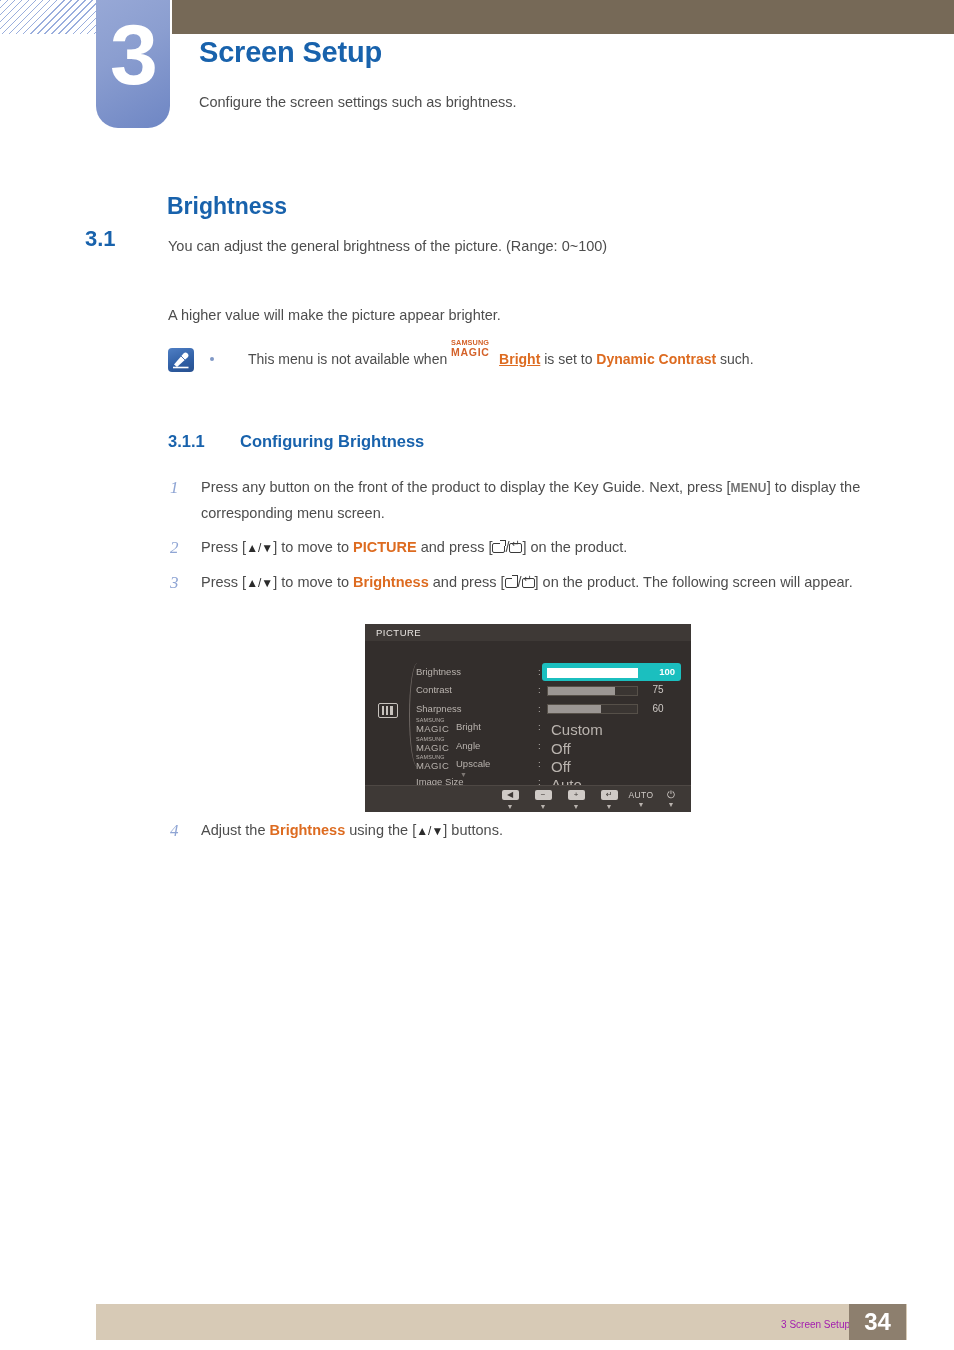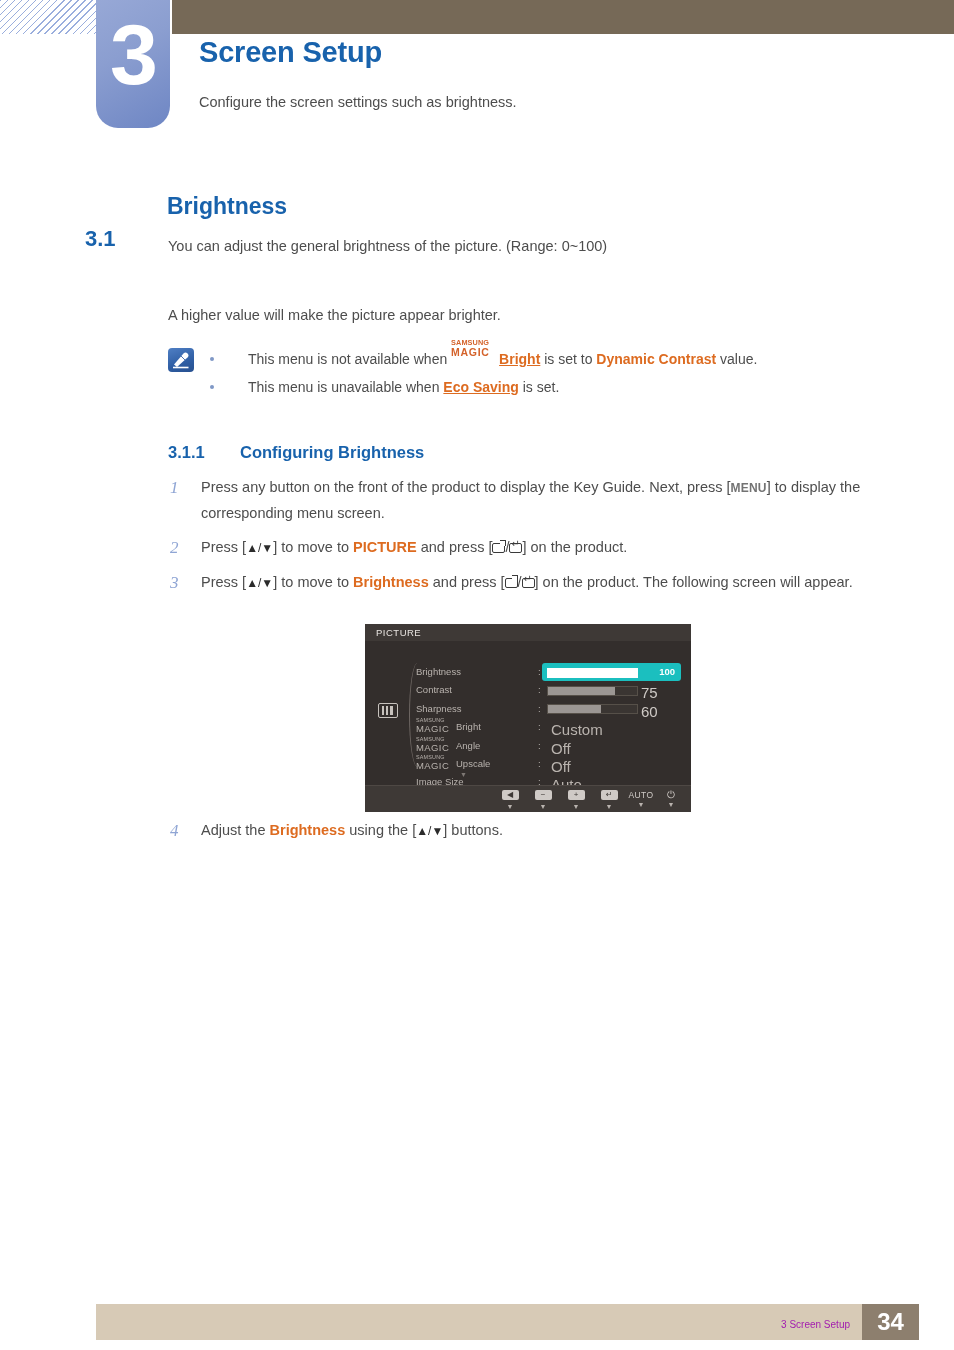--- a/index.html
+++ b/index.html
@@ -145,21 +145,20 @@
   .orange { color: #dd6b20; font-weight: bold; }
   .orange-u { color: #dd6b20; font-weight: bold; text-decoration: underline; }
 
   
   .subsec {
     position: absolute;
     left: 168px; top: 432px;
     font-size: 16.5px;
     font-weight: bold;
     color: #1862ac;
-    margin-top: 11px;
   }
   .subsec .n { display: inline-block; width: 72px; }
 
   
   .steps {
     position: absolute;
     left: 168px; top: 475px;
     width: 725px;
   }
   .step {
@@ -303,22 +302,22 @@
     border: 1px solid #565049;
   }
   .bar .fill {
     height: 100%;
     background: #9b9693;
   }
   .barnum {
     position: absolute;
     top: 3px;
     width: 34px;
-    text-align: left;
-    font-size: 15px;
+    text-align: center;
+    font-size: 10px;
     color: #cfcac6;
   }
   .bar-hl {
     position: absolute;
     left: 134px; top: 4.5px;
     width: 91px; height: 10px;
     background: #ffffff;
   }
   .barnum-hl {
     position: absolute;
@@ -391,21 +390,21 @@
     background: #d7cab6;
   }
   .footer-text {
     position: absolute;
     right: 104px; bottom: 20px;
     font-size: 10px;
     color: #a21caf;
   }
   .footer-page {
     position: absolute;
-    right: 35px; bottom: 10px;
+    right: 48px; bottom: 10px;
     width: 57px; height: 36px;
     background: #8d7f6e;
     color: #ffffff;
     font-size: 24px;
     font-weight: bold;
     text-align: center;
     line-height: 36px;
   }
 </style>
 </head>
@@ -427,24 +426,21 @@
 <div class="note-icon">
   <svg width="26" height="24" viewBox="0 0 26 24">
     <path d="M6 16.5 L15.5 5.5 Q17.5 3.5 19.5 5.5 Q21.5 7.5 19.5 9.5 L9 19 Z" fill="#ffffff"></path>
     <path d="M5 19.5 L20.5 19.5" stroke="#ffffff" stroke-width="1.6" fill="none"></path>
     <path d="M13 8 L17 12" stroke="#3a63a8" stroke-width="0.9" fill="none"></path>
   </svg>
 </div>
 
 <div class="note-list">
   <div class="note-item">
-    <span class="dot"></span><span>This menu is not available when </span><span class="magic"><span class="s">SAMSUNG</span><span class="m">MAGIC</span></span><span class="orange-u">Bright</span><span> is set to </span><span class="orange">Dynamic Contrast</span><span> value.</span>
-  </div>
-  <div class="note-item">
-    <span class="dot"></span><span>This menu is unavailable when </span><span class="orange-u">Eco Saving</span><span> is set.</span>
+    <span class="dot"></span><span>This menu is not available when </span><span class="magic"><span class="s">SAMSUNG</span><span class="m">MAGIC</span></span><span class="orange-u">Bright</span><span> is set to </span><span class="orange">Dynamic Contrast</span><span> such.</span>
   </div>
 </div>
 
 <div class="subsec">
   <span class="n">3.1.1</span><span>Configuring Brightness</span>
 </div>
 
 <div class="steps">
 
   <div class="step">

